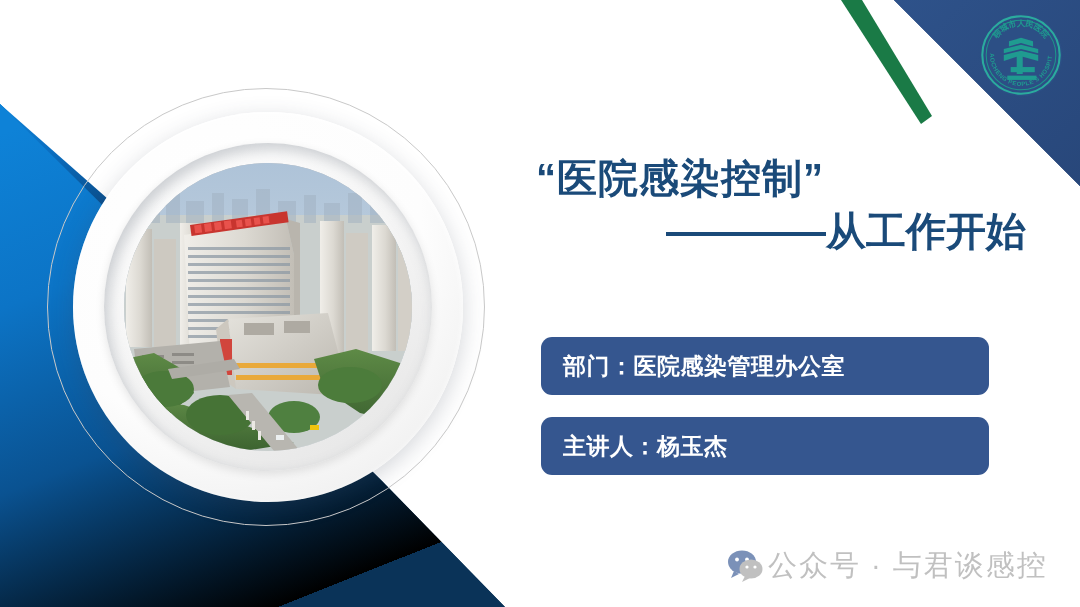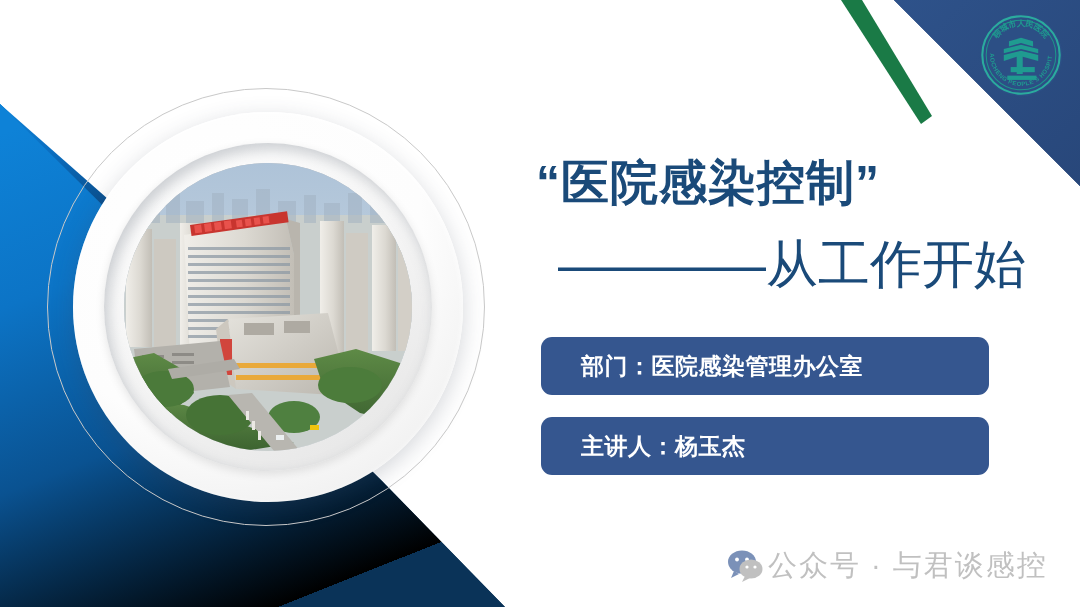--- a/index.html
+++ b/index.html
@@ -75,34 +75,34 @@
 
   
   .title-block {
     position: absolute;
     left: 536px;
     top: 155px;
     width: 500px;
     z-index: 12;
   }
   .title-main {
-    font-size: 48px;
+    font-size: 40px;
     font-weight: bold;
     color: #1a4a79;
     letter-spacing: 1px;
     line-height: 1.18;
     white-space: nowrap;
   }
   .title-sub {
-    font-size: 52px;
-    font-weight: normal;
+    font-size: 40px;
+    font-weight: bold;
     color: #1a4a79;
     letter-spacing: 0px;
     line-height: 1.25;
-    margin-top: 20px;
+    margin-top: 4px;
     text-align: right;
     padding-right: 10px;
     white-space: nowrap;
   }
 
   .info-list {
     position: absolute;
     left: 541px;
     top: 337px;
     width: 448px;
@@ -110,21 +110,21 @@
   }
   .info-box {
     height: 58px;
     border-radius: 11px;
     background: #35568f;
     color: #ffffff;
     font-size: 23px;
     font-weight: bold;
     display: flex;
     align-items: center;
-    padding-left: 40px;
+    padding-left: 22px;
     box-sizing: border-box;
     margin-bottom: 22px;
     letter-spacing: 0.5px;
   }
 
   
   .logo {
     position: absolute;
     left: 978px;
     top: 12px;

